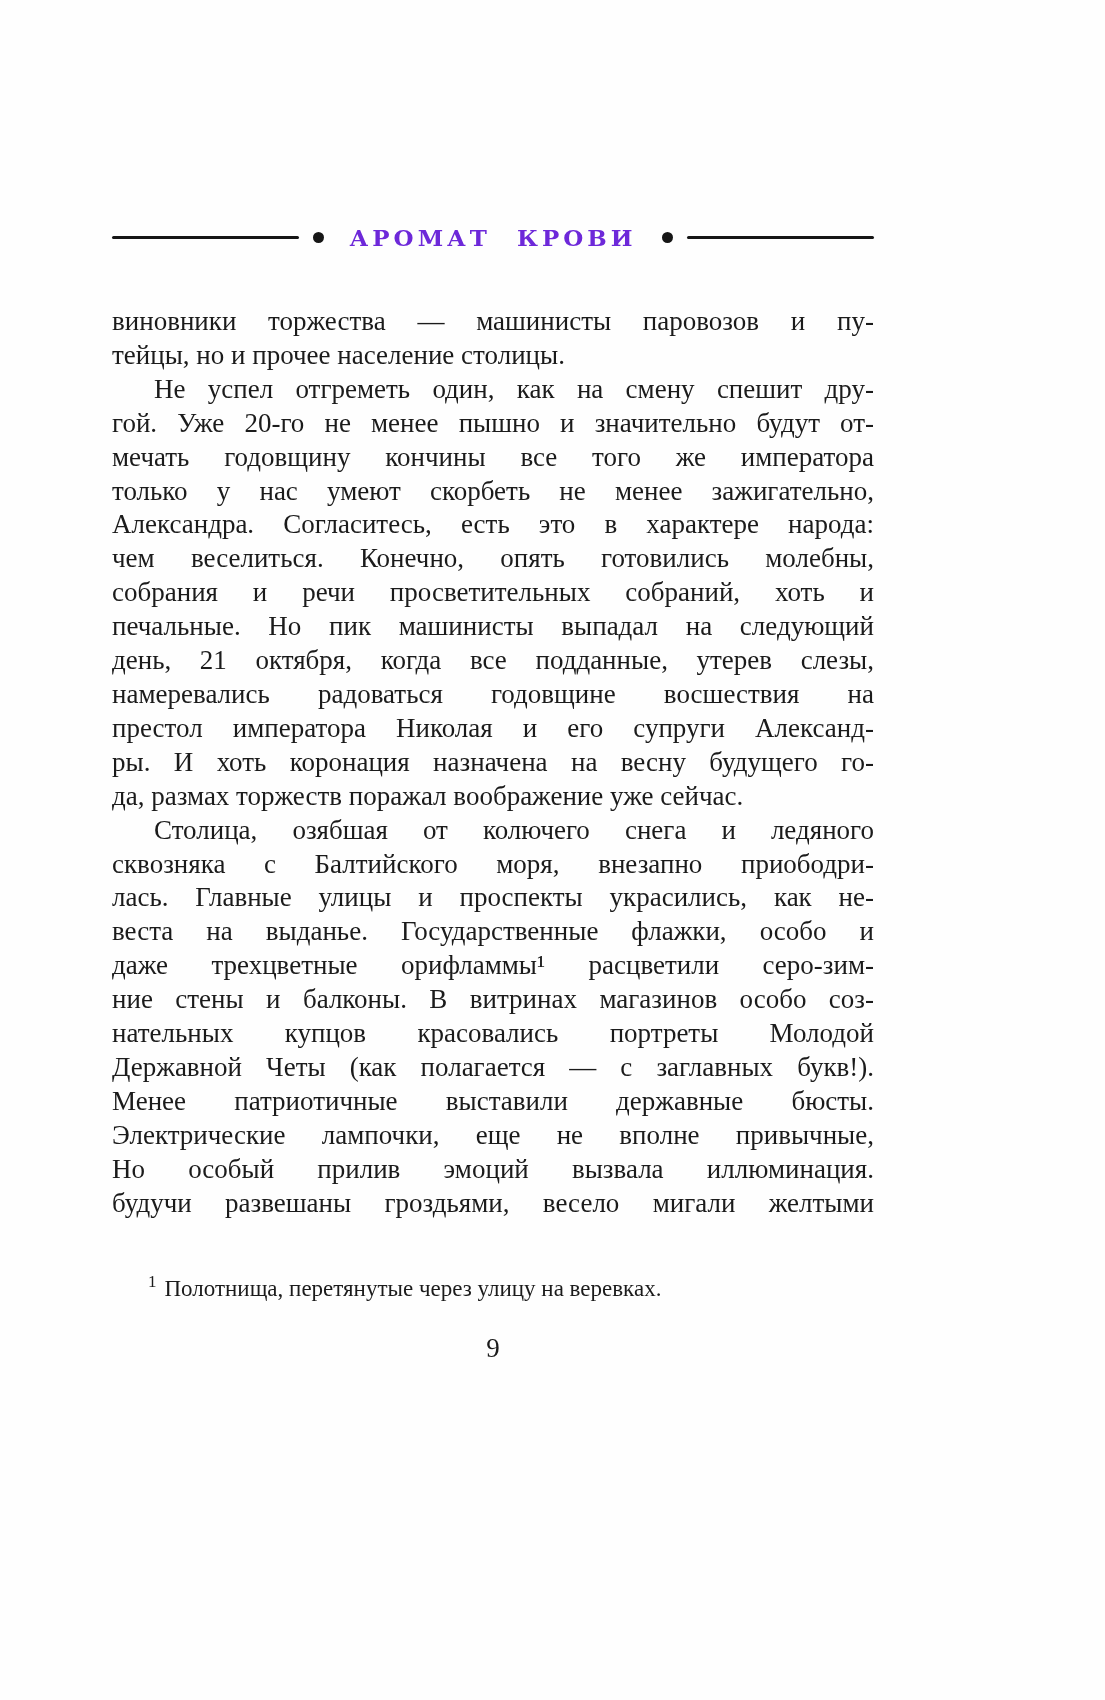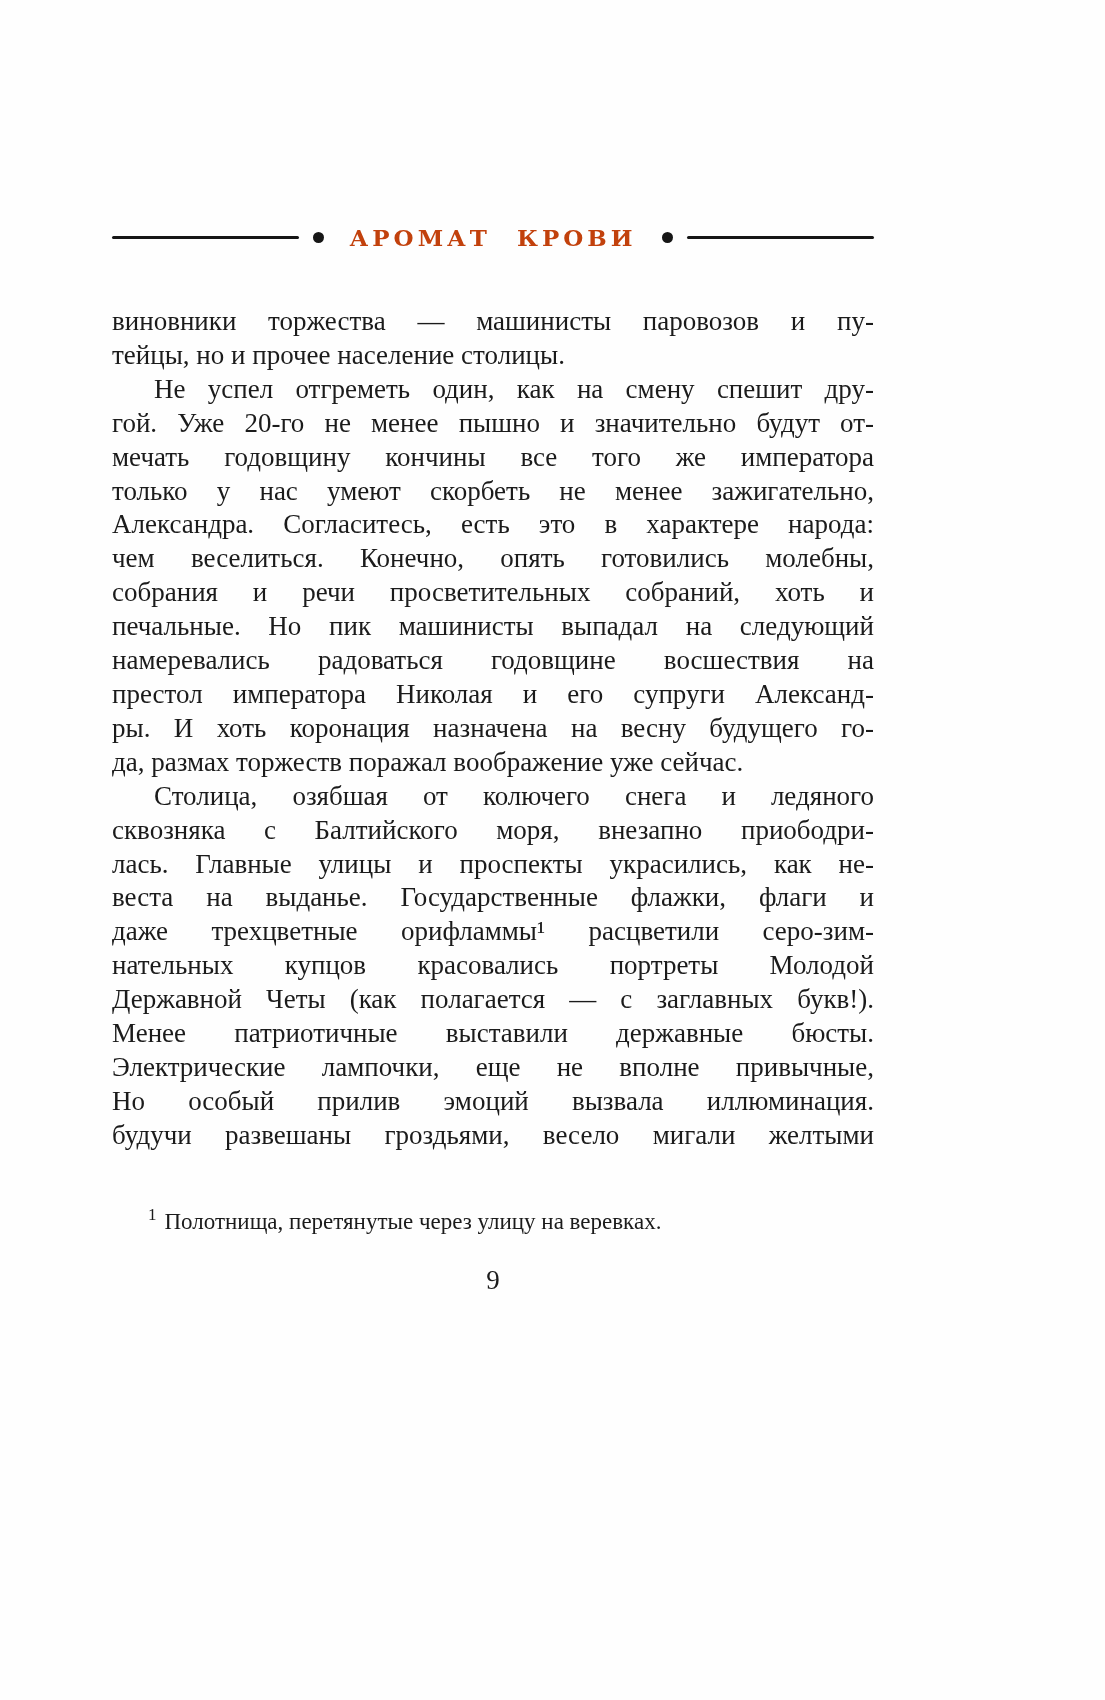--- a/index.html
+++ b/index.html
@@ -43,21 +43,21 @@
     flex: 0 0 auto;
   }
   .title {
     font-family: "DejaVu Serif", serif;
     font-weight: bold;
     font-size: 23px;
     letter-spacing: 4px;
     word-spacing: 14px;
     padding: 0 12px;
     white-space: nowrap;
-    color: #c2410c;
+    color: #6d28d9;
   }
   
   .body-text {
     margin-top: 54px;
     font-size: 27px;
     line-height: 33.9px;
   }
   .text-line {
     text-align: justify;
     text-align-last: justify;
@@ -105,29 +105,31 @@
         <div class="text-line">виновники торжества — машинисты паровозов и пу-</div>
         <div class="text-line line-last">тейцы, но и прочее население столицы.</div>
         <div class="text-line line-indent">Не успел отгреметь один, как на смену спешит дру-</div>
         <div class="text-line">гой. Уже 20-го не менее пышно и значительно будут от-</div>
         <div class="text-line">мечать годовщину кончины все того же императора</div>
         <div class="text-line">только у нас умеют скорбеть не менее зажигательно,</div>
         <div class="text-line">Александра. Согласитесь, есть это в характере народа:</div>
         <div class="text-line">чем веселиться. Конечно, опять готовились молебны,</div>
         <div class="text-line">собрания и речи просветительных собраний, хоть и</div>
         <div class="text-line">печальные. Но пик машинисты выпадал на следующий</div>
+        <div class="text-line">день, 21 октября, когда все подданные, утерев слезы,</div>
         <div class="text-line">намеревались радоваться годовщине восшествия на</div>
         <div class="text-line">престол императора Николая и его супруги Александ-</div>
         <div class="text-line">ры. И хоть коронация назначена на весну будущего го-</div>
         <div class="text-line line-last">да, размах торжеств поражал воображение уже сейчас.</div>
         <div class="text-line line-indent">Столица, озябшая от колючего снега и ледяного</div>
         <div class="text-line">сквозняка с Балтийского моря, внезапно приободри-</div>
         <div class="text-line">лась. Главные улицы и проспекты украсились, как не-</div>
-        <div class="text-line">веста на выданье. Государственные флажки, флаги и</div>
+        <div class="text-line">веста на выданье. Государственные флажки, особо и</div>
         <div class="text-line">даже трехцветные орифламмы¹ расцветили серо-зим-</div>
+        <div class="text-line">ние стены и балконы. В витринах магазинов особо соз-</div>
         <div class="text-line">нательных купцов красовались портреты Молодой</div>
         <div class="text-line">Державной Четы (как полагается — с заглавных букв!).</div>
         <div class="text-line">Менее патриотичные выставили державные бюсты.</div>
         <div class="text-line">Электрические лампочки, еще не вполне привычные,</div>
         <div class="text-line">Но особый прилив эмоций вызвала иллюминация.</div>
         <div class="text-line">будучи развешаны гроздьями, весело мигали желтыми</div>
       </div>
 
     <div class="footnote">
       <sup>1</sup><span>Полотнища, перетянутые через улицу на веревках.</span>

